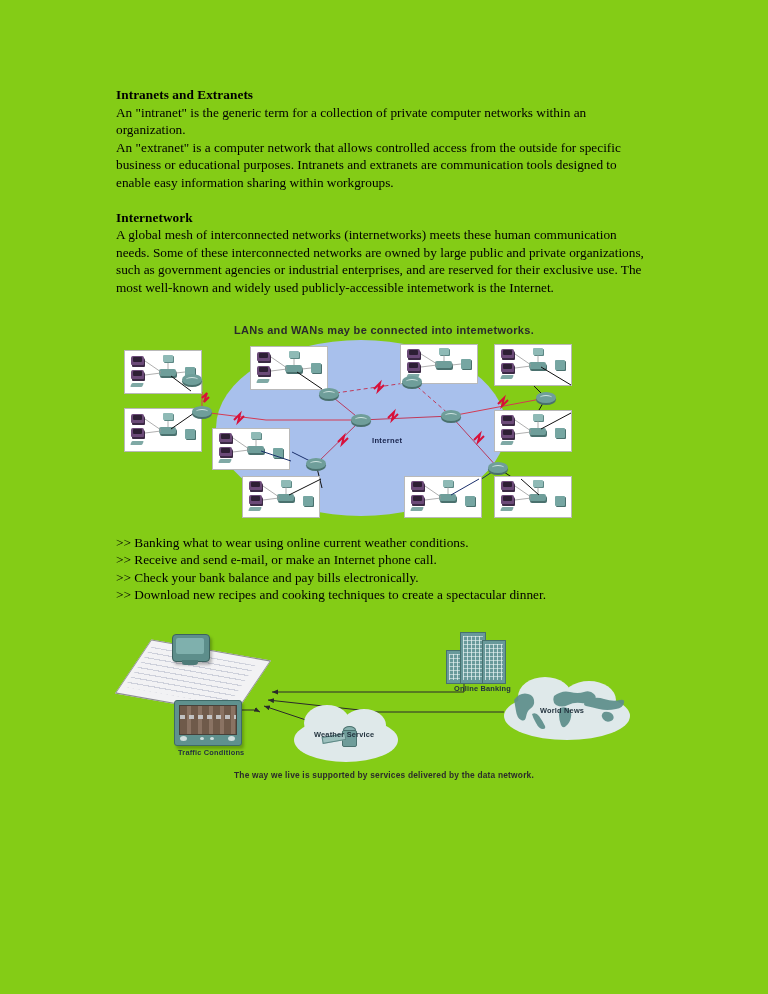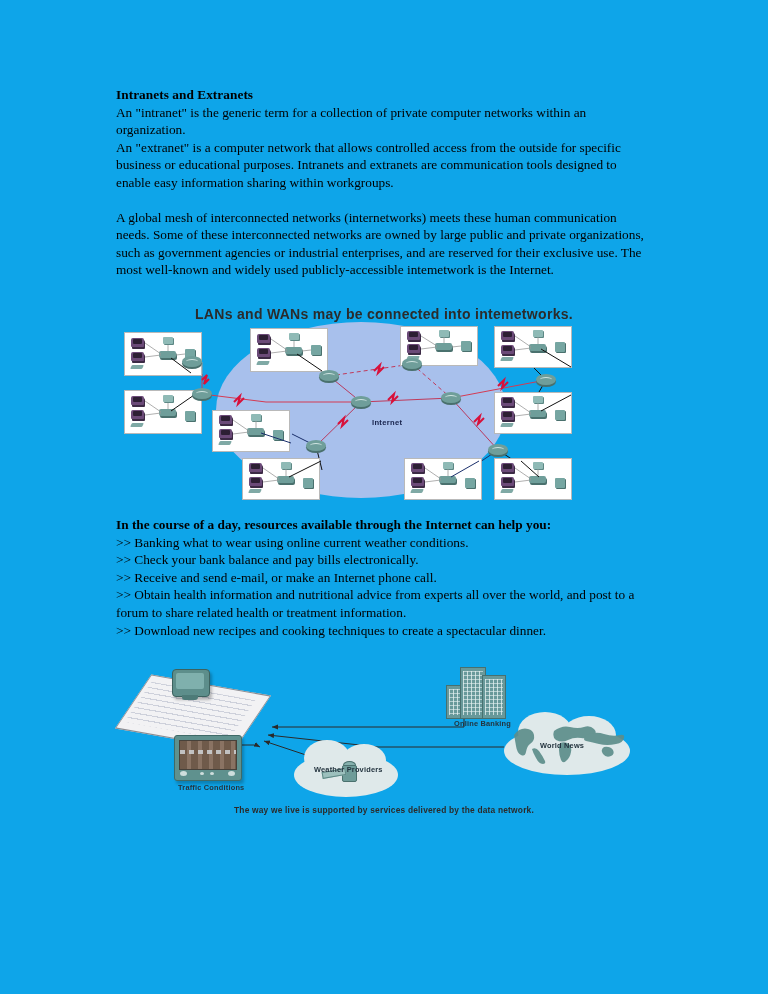--- a/index.html
+++ b/index.html
@@ -11,21 +11,21 @@
     width: 768px;
     height: 994px;
     font-family: "Liberation Serif", "DejaVu Serif", serif;
     color: #000000;
     overflow: hidden;
   }
   .page {
     position: relative;
     width: 768px;
     height: 994px;
-    background: #0ea5e9;
+    background: #84cc16;
   }
   .content {
     position: absolute;
     left: 116px;
     top: 86px;
     width: 536px;
   }
   h2.heading {
     font-size: 13.3px;
     font-weight: bold;
@@ -61,21 +61,21 @@
     height: 196px;
     margin-top: 10px;
   }
   .fig1-caption {
     position: absolute;
     top: 0;
     left: 0;
     width: 536px;
     text-align: center;
     font-family: "Liberation Sans", "DejaVu Sans", sans-serif;
-    font-size: 14px;
+    font-size: 11px;
     font-weight: bold;
     color: #2b2b2b;
     letter-spacing: 0.3px;
   }
   .fig1-stage {
     position: absolute;
     top: 12px;
     left: 0;
     width: 536px;
     height: 184px;
@@ -401,20 +401,21 @@
 
 <div class="page">
   <div class="content">
 
     <h2 class="heading">Intranets and Extranets</h2>
     <p class="para">An "intranet" is the generic term for a collection of private computer networks within an organization.</p>
     <p class="para">An "extranet" is a computer network that allows controlled access from the outside for specific business or educational purposes. Intranets and extranets are communication tools designed to enable easy information sharing within workgroups.</p>
 
     <div class="block-gap"></div>
 
+    <h2 class="heading">Internetwork</h2>
     <p class="para">A global mesh of interconnected networks (internetworks) meets these human communication needs. Some of these interconnected networks are owned by large public and private organizations, such as government agencies or industrial enterprises, and are reserved for their exclusive use. The most well-known and widely used publicly-accessible intemetwork is the Internet.</p>
 
     <div class="block-gap"></div>
 
 
     <div class="fig1-wrap">
       <div class="fig1-caption">LANs and WANs may be connected into intemetworks.</div>
 
       <div class="fig1-stage">
         <div class="net-ellipse"></div>
@@ -610,37 +611,32 @@
         <div class="router" style="left:286px; top:40px;"></div>
         <div class="router" style="left:235px; top:78px;"></div>
         <div class="router" style="left:325px; top:74px;"></div>
         <div class="router" style="left:420px; top:56px;"></div>
         <div class="router" style="left:190px; top:122px;"></div>
         <div class="router" style="left:372px; top:126px;"></div>
       </div>
     </div>
 
     <div style="margin-top:14px;">
-      <p class="bold-lead">In the course of a day, resources available through the Internet can help you:</p>
 
       <p class="bullet-line">
         <span>&gt;&gt;</span>
         <span>Banking what to wear using online current weather conditions.</span>
-      </p>
-      <p class="bullet-line">
-        <span>&gt;&gt;</span>
-        <span>Check your bank balance and pay bills electronically.</span>
       </p>
       <p class="bullet-line">
         <span>&gt;&gt;</span>
         <span>Receive and send e-mail, or make an Internet phone call.</span>
       </p>
       <p class="bullet-line">
         <span>&gt;&gt;</span>
-        <span>Obtain health information and nutritional advice from experts all over the world, and post to a forum to share related health or treatment information.</span>
+        <span>Check your bank balance and pay bills electronically.</span>
       </p>
       <p class="bullet-line">
         <span>&gt;&gt;</span>
         <span>Download new recipes and cooking techniques to create a spectacular dinner.</span>
       </p>
     </div>
 
     <div class="fig2-wrap">
       <div class="fig2-stage">
 
@@ -692,21 +688,21 @@
           </g>
         </svg>
         <div class="f2label" style="left:424px; top:80px;text-align:center;">World News</div>
 
         <div class="cloud cloud-wx"></div>
         <div class="sat">
           <div class="sat-dish"></div>
           <div class="sat-body"></div>
           <div class="sat-panel"></div>
         </div>
-        <div class="f2label" style="left:198px; top:104px;">Weather Providers</div>
+        <div class="f2label" style="left:198px; top:104px;">Weather Service</div>
 
         <div class="tv">
           <div class="tv-screen"></div>
           <div class="tv-foot">
             <i style="left:0px;  top:0px;"></i>
             <i style="left:20px; top:1px; width:4px; height:3px;"></i>
             <i style="left:30px; top:1px; width:4px; height:3px;"></i>
             <i style="left:48px; top:0px;"></i>
           </div>
         </div>

